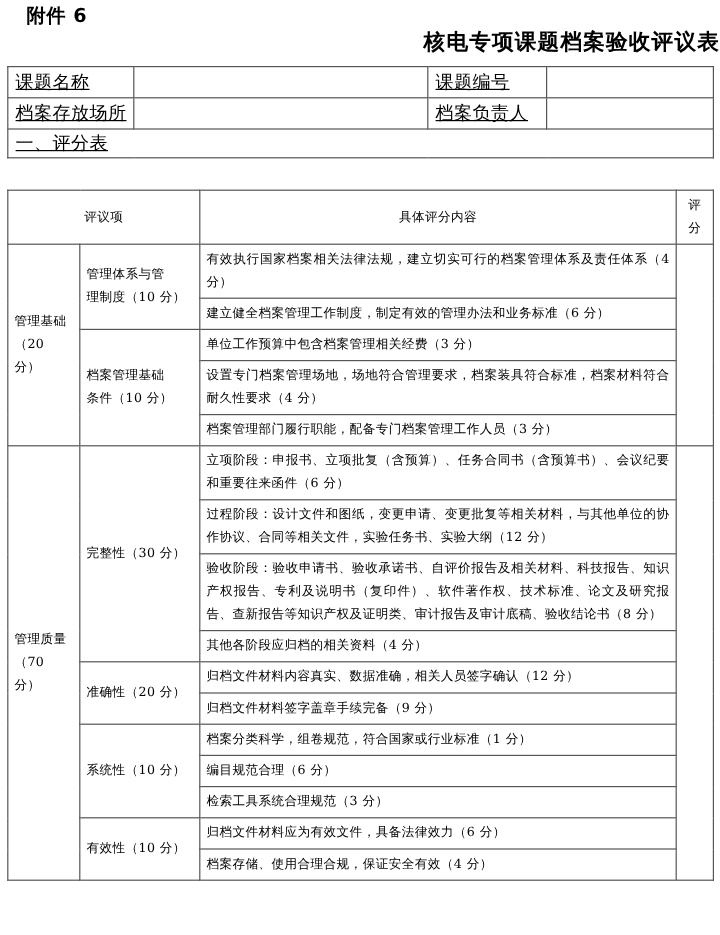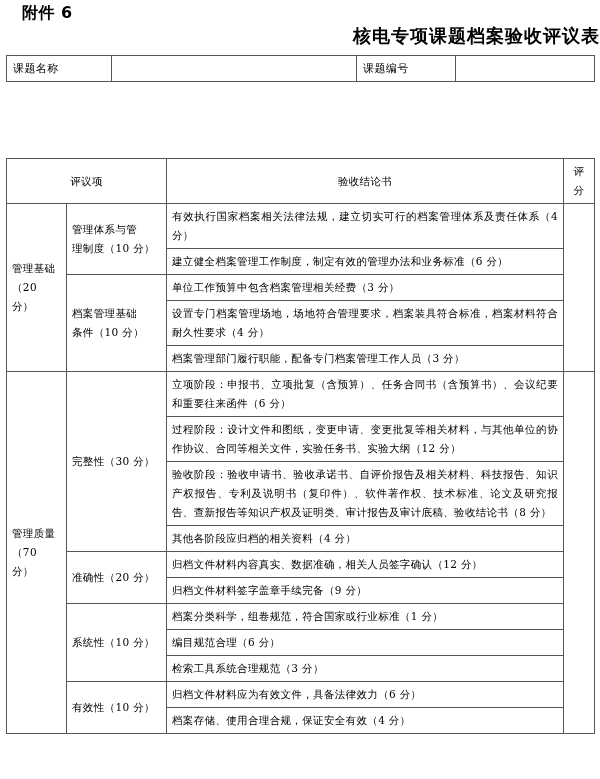--- a/index.html
+++ b/index.html
@@ -50,22 +50,23 @@
     width: 588px;
     border-collapse: collapse;
     table-layout: fixed;
     font-size: 10.5px;
     line-height: 15px;
   }
   table.form-table td {
     border: 1px solid #555;
     padding: 4px 6px;
     vertical-align: middle;
-    font-size: 11px;
+    font-size: 15px;
     letter-spacing: 0.4px;
+    text-decoration: underline;
   }
   td.lbl {
     text-align: left;
     white-space: nowrap;
   }
   td.blank { }
 
   
   .c-lbl1 { width: 105px; }
   .c-val1 { width: 245px; }
@@ -135,34 +136,43 @@
         <col class="c-lbl2">
         <col class="c-val2">
     </colgroup>
     <tbody>
       <tr class="info-row">
         <td class="lbl">课题名称</td>
         <td class="blank"></td>
         <td class="lbl">课题编号</td>
         <td class="blank"></td>
       </tr>
+      <tr class="info-row">
+        <td class="lbl">档案存放场所</td>
+        <td class="blank"></td>
+        <td class="lbl">档案负责人</td>
+        <td class="blank"></td>
+      </tr>
+      <tr class="section-row">
+        <td colspan="4">一、评分表</td>
+      </tr>
     </tbody>
   </table>
 
   <table class="score-table">
     <colgroup>
       <col class="col-cat">
         <col class="col-sub">
         <col class="col-desc">
         <col class="col-score">
     </colgroup>
     <tbody>
       <tr class="hdr">
         <td colspan="2">评议项</td>
-        <td>验收结论书</td>
+        <td>具体评分内容</td>
         <td>评分</td>
       </tr>
 
       <tr>
         <td class="cat" rowspan="5">
           <div>管理基础</div>
           <div>（20 分）</div>
         </td>
         <td class="sub" rowspan="2">
           <div>管理体系与管</div>

